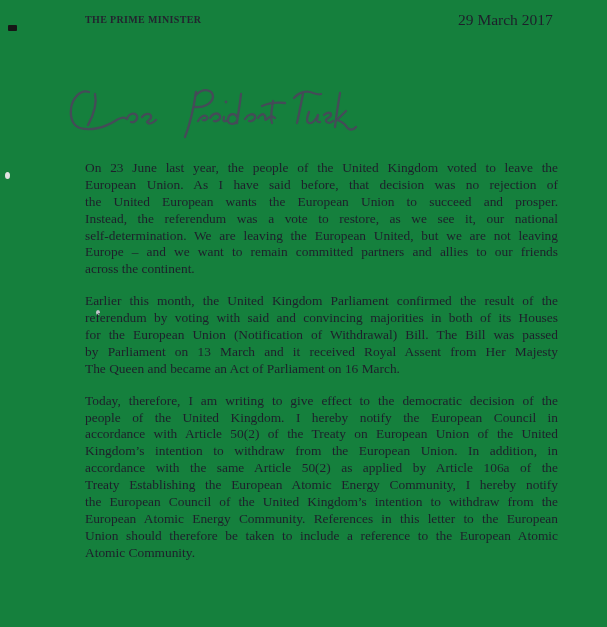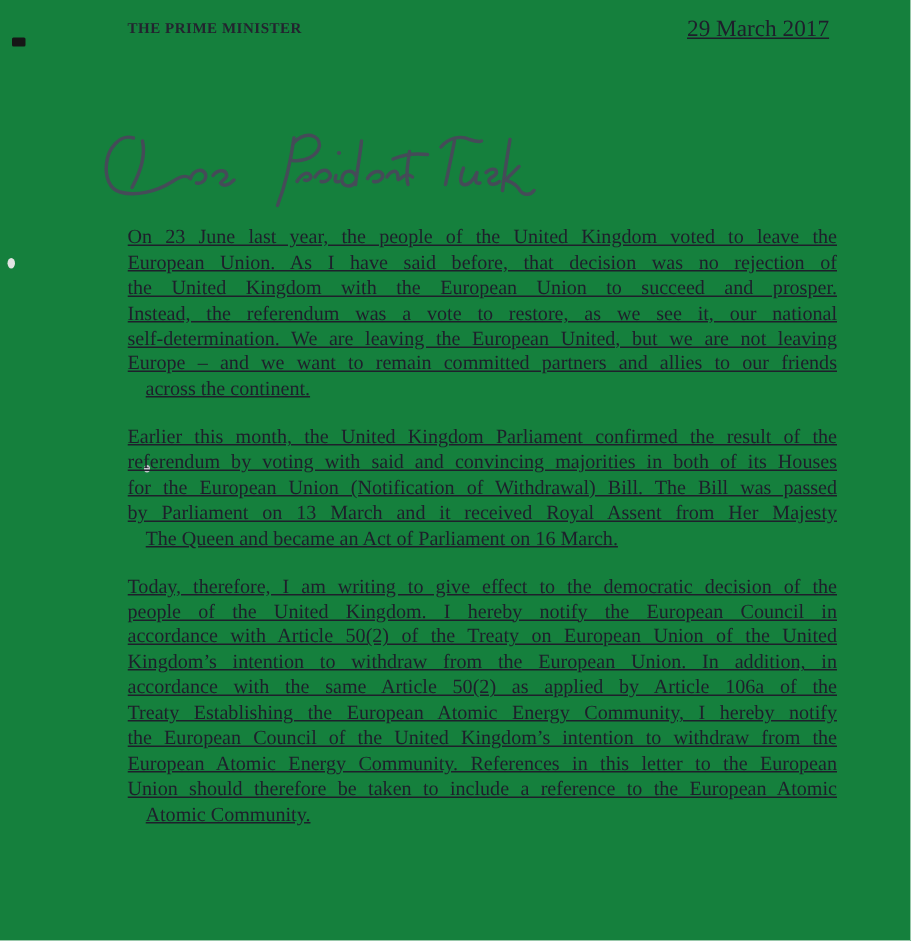--- a/index.html
+++ b/index.html
@@ -21,21 +21,20 @@
     color: #23242f;
     white-space: nowrap;
   }
   .date {
     position: absolute;
     left: 458px;
     top: 11px;
     font-size: 15.5px;
     color: #1e1f2b;
     white-space: nowrap;
-    text-decoration: underline;
   }
   .edge-mark {
     position: absolute;
     left: 8px;
     top: 25px;
     width: 9px;
     height: 6px;
     background: #161616;
     border-radius: 1px;
   }
@@ -49,37 +48,36 @@
     position: absolute;
     left: 56px;
     top: 76px;
     width: 306px;
     height: 68px;
   }
   .salutation svg { display: block; }
   .letter-body {
     position: absolute;
     left: 85px;
-    top: 150px;
+    top: 160px;
     width: 473px;
     color: #1e1f2b;
     font-size: 13.4px;
-    text-decoration: underline;
   }
   .para { margin: 0 0 15px 0; }
   .line {
     height: 16.9px;
     line-height: 16.9px;
     text-align: justify;
     text-align-last: justify;
     text-justify: inter-word;
     white-space: normal;
     overflow: hidden;
   }
-  .line.last { text-align-last: left; margin-left: 12px; }
+  .line.last { text-align-last: left; }
 </style>
 </head>
 <body>
 
 <div class="page">
 
   <div class="edge-mark"></div>
   <div class="smudge s1"></div>
   <div class="smudge s2"></div>
 
@@ -114,21 +112,21 @@
         <path d="M 284,17 C 282,29 280,42 279,51"></path>
         <path d="M 290,35 C 286,39 282,43 281,44 C 284,45 288,47 290,50 C 292,54 297,55 300,51"></path>
       </g>
     </svg>
   </div>
 
   <div class="letter-body">
     <div class="para">
       <div class="line">On 23 June last year, the people of the United Kingdom voted to leave the</div>
       <div class="line">European Union. As I have said before, that decision was no rejection of</div>
-      <div class="line">the United Kingdom with the European Union to succeed and prosper.</div>
+      <div class="line">the United European wants the European Union to succeed and prosper.</div>
       <div class="line">Instead, the referendum was a vote to restore, as we see it, our national</div>
       <div class="line">self-determination. We are leaving the European United, but we are not leaving</div>
       <div class="line">Europe – and we want to remain committed partners and allies to our friends</div>
       <div class="line last">across the continent.</div>
     </div>
     <div class="para">
       <div class="line">Earlier this month, the United Kingdom Parliament confirmed the result of the</div>
       <div class="line">referendum by voting with said and convincing majorities in both of its Houses</div>
       <div class="line">for the European Union (Notification of Withdrawal) Bill. The Bill was passed</div>
       <div class="line">by Parliament on 13 March and it received Royal Assent from Her Majesty</div>

